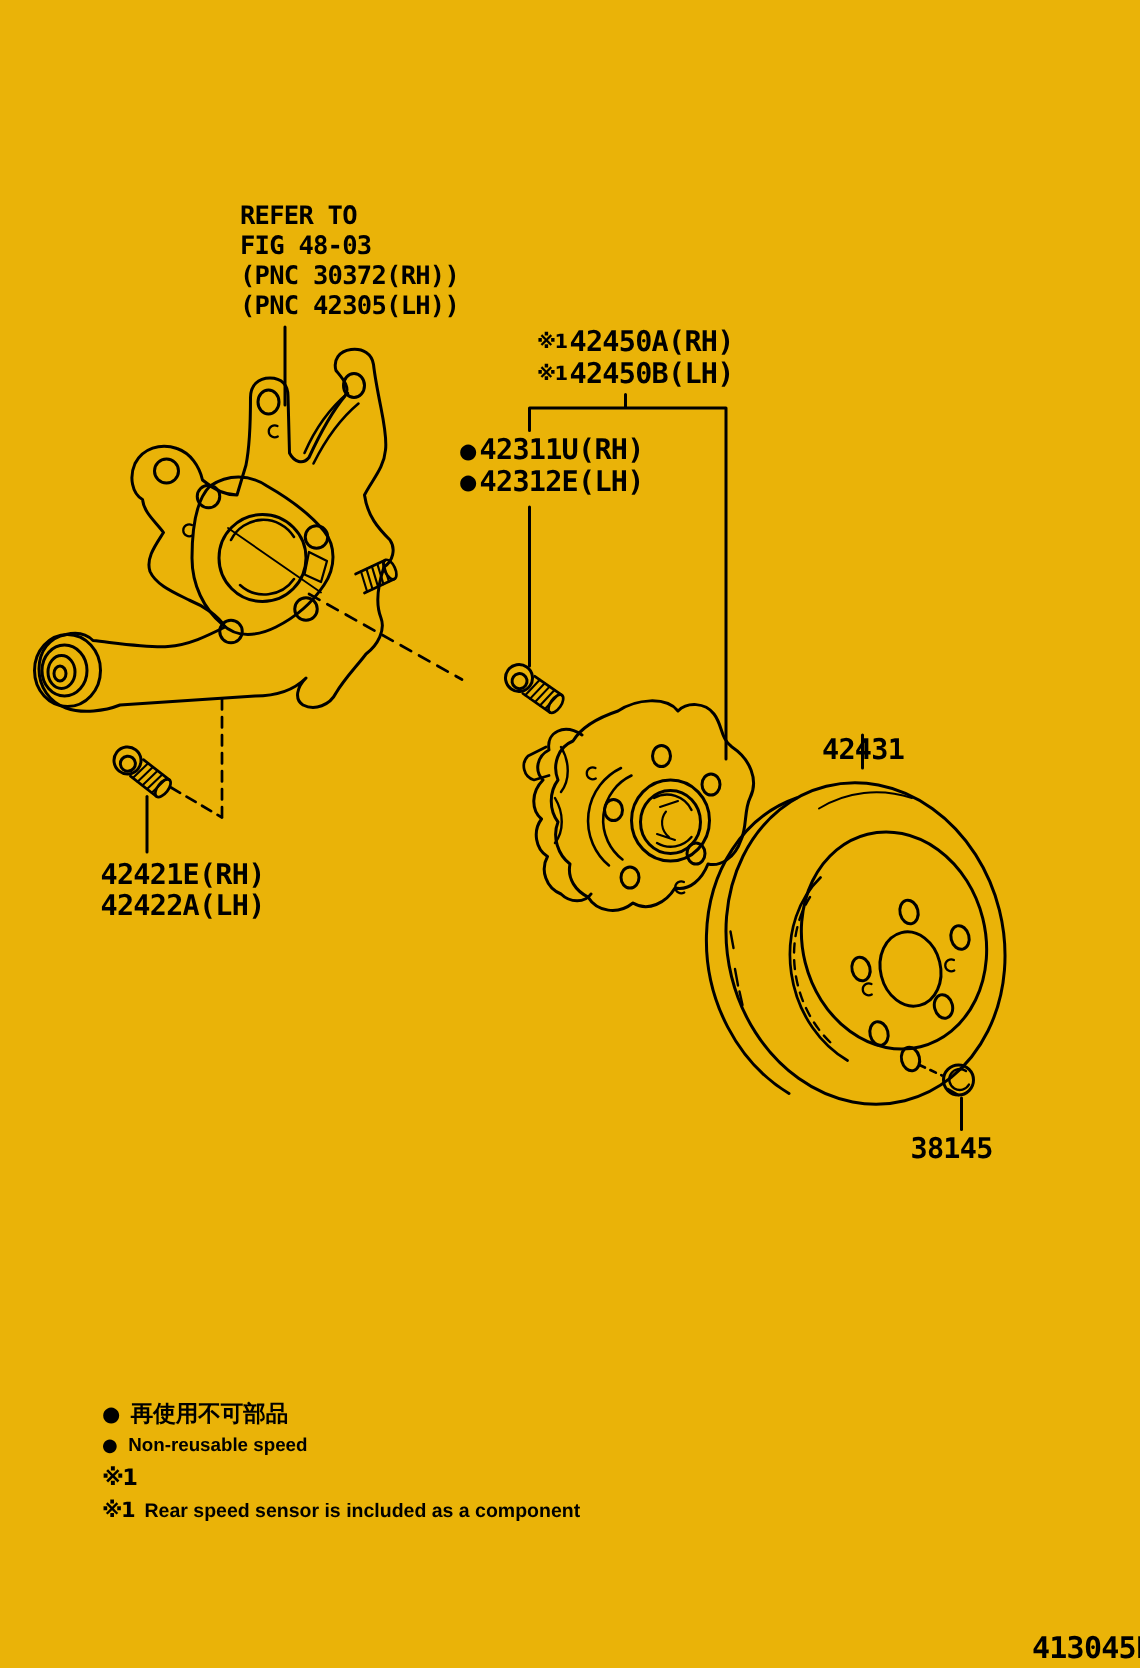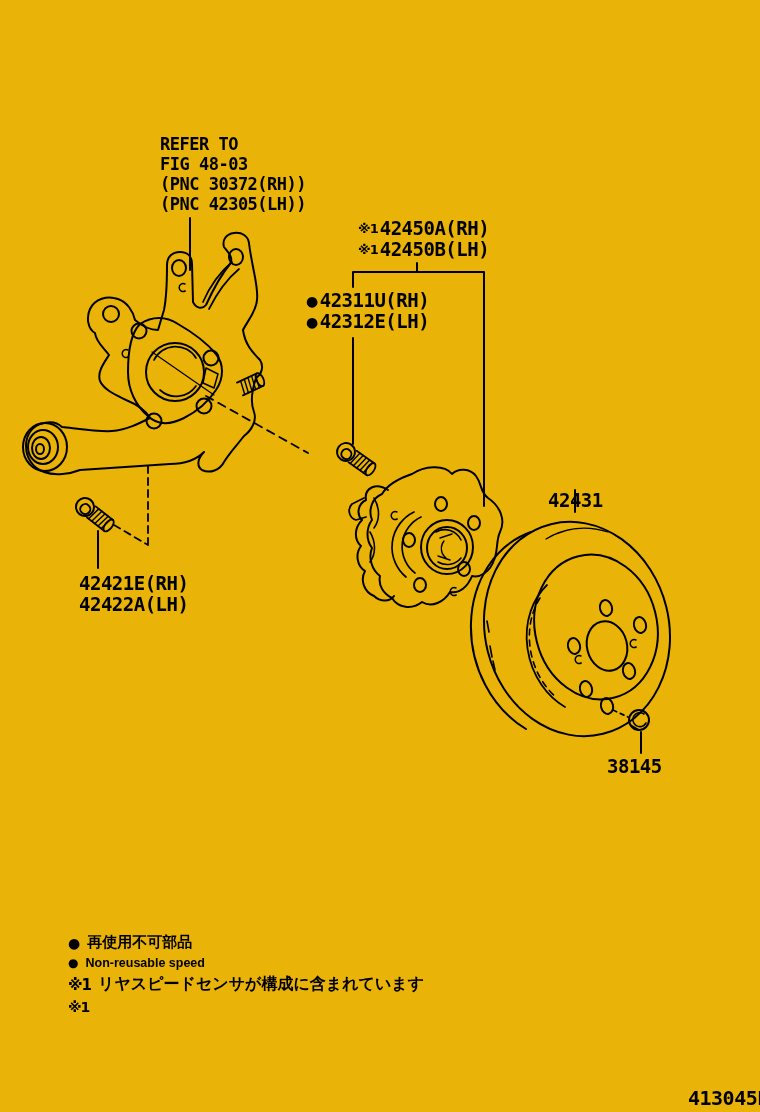--- a/index.html
+++ b/index.html
@@ -182,40 +182,40 @@
       <span>42311U(RH)</span>
     </div>
     <div class="part-row part-label">
       <span class="bullet">●</span>
       <span>42312E(LH)</span>
     </div>
   </div>
 
   <div class="abs part-label" style="left:548px;top:466px;margin-top:24px;">42431</div>
 
-  <div class="abs part-label" style="left:67px;top:573px;margin-left:12px;">
+  <div class="abs part-label" style="left:67px;top:573px;">
     <div>42421E(RH)</div>
     <div>42422A(LH)</div>
   </div>
 
   <div class="abs part-label" style="left:607px;top:756px;">38145</div>
 
   <div class="abs" style="left:68px;top:932px;">
     <div class="legend-row legend-jp" style="height:21px;">
       <span class="bullet">●</span>
       <span>再使用不可部品</span>
     </div>
     <div class="legend-row legend-en" style="height:20px;">
       <span class="bullet" style="font-size:12px;">●</span>
       <span>Non-reusable speed</span>
     </div>
     <div class="legend-row legend-jp" style="height:23px;font-size:16px;">
       <span class="marker-small" style="font-size:15px;">※1</span>
-      <span>リヤスピードセンサが構成に含まれています</span>
     </div>
     <div class="legend-row legend-en" style="height:21px;font-size:13px;">
       <span class="marker-small" style="font-size:14px;">※1</span>
+      <span>Rear speed sensor is included as a component</span>
     </div>
   </div>
 
   <div class="abs fig-code" style="left:688px;top:1086px;">413045E</div>
 
 </div>
 
 </body></html>

